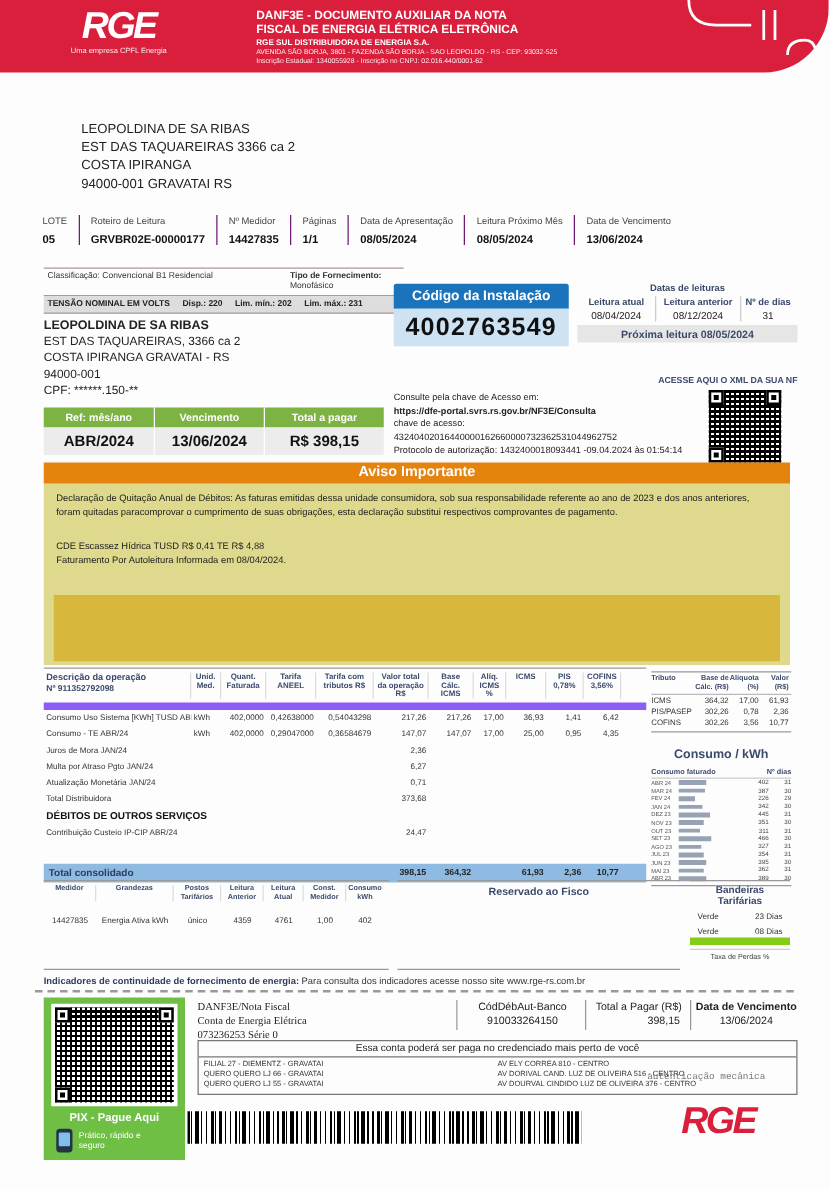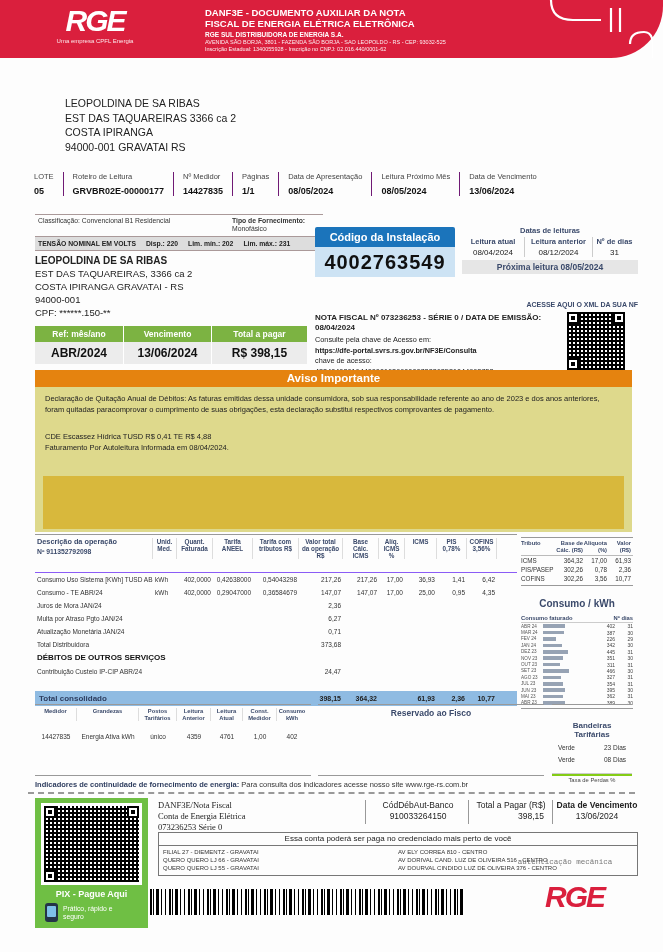--- a/index.html
+++ b/index.html
@@ -80,21 +80,21 @@
   .yellow { position:absolute; left:35px; top:387px; width:597px; height:145px; background:#ded98c; padding:6px 10px; }
   .yl-body { font-size:7.5px; line-height:11px; color:#222; max-width:575px; }
   .yl-extra { position:absolute; left:10px; top:44px; font-size:7.5px; line-height:11px; color:#222; }
   .gold { position:absolute; left:8px; right:8px; bottom:3px; height:53px; background:#d8b83c; }
 
   
   .ops { position:absolute; left:35px; top:534px; width:482px; height:172px; border-top:1px solid #999; }
   .frow { display:flex; }
   .c { padding:0 2px; overflow:hidden; white-space:nowrap; }
   .cd{width:118px;} .cu{width:24px;} .cq{width:36px;} .cta{width:40px;} .ctt{width:46px;} .cvt{width:44px;} .cbc{width:36px;} .cal{width:26px;} .cic{width:32px;} .cpi{width:30px;} .cco{width:30px;}
-  .ops-head { border-bottom:1px solid #8b5cf6; padding:3px 0 13px; color:#3b4a6b; font-size:6.3px; font-weight:bold; }
+  .ops-head { border-bottom:6px solid #8b5cf6; padding:3px 0 3px; color:#3b4a6b; font-size:6.3px; font-weight:bold; }
   .ops-head .c { text-align:center; white-space:normal; line-height:7px; border-right:1px solid #ddd; }
   .ops-head .cd { text-align:left; border-right:1px solid #ddd; }
   .hdl { font-size:7.3px; } .hdn { font-size:6.8px; margin-top:3px; }
   .ops-row { font-size:6.5px; color:#333; height:13px; line-height:13px; }
   .ops-row .nr { text-align:right; }
   .ops-sec { font-size:8px; font-weight:bold; color:#111; height:14px; line-height:14px; padding-left:2px; }
   .ops-total { position:absolute; left:0; bottom:0; width:100%; height:15px; background:#8fbbe2; display:flex; line-height:15px; }
   .tlab { width:264px; font-size:8px; font-weight:bold; color:#2d3c5e; padding-left:4px; }
   .ops-total .nr { font-size:7px; font-weight:bold; text-align:right; color:#222; }
 
@@ -107,21 +107,21 @@
   .cons-title { margin-top:12px; text-align:center; font-size:10px; font-weight:bold; color:#3b4a6b; }
   .cons-lbls { display:flex; justify-content:space-between; font-size:5.8px; font-weight:bold; color:#3b4a6b; margin-top:6px; border-bottom:1px solid #ccc; padding-bottom:1px; }
   .hrow { display:flex; align-items:center; height:6.4px; }
   .hm { width:22px; font-size:4.6px; color:#555; }
   .hb { height:3.6px; background:#97a3b4; }
   .hv { flex:1; text-align:right; font-size:5px; color:#444; padding-right:6px; }
   .hd { width:12px; text-align:right; font-size:5px; color:#444; }
   .cons-end { border-bottom:1px solid #999; margin-top:2px; }
 
   
-  .flags { position:absolute; left:552px; top:704px; width:80px; height:72px; border-top:1px solid #999; border-bottom:3px solid #84cc16; padding-top:16px; }
+  .flags { position:absolute; left:552px; top:704px; width:80px; height:52px; border-top:1px solid #999; border-bottom:6px solid #84cc16; padding-top:2px; }
   .fl-t { text-align:center; font-size:8px; font-weight:bold; color:#3b4a6b; line-height:9px; width:60px; margin:0 auto; }
   .fl-r { display:flex; justify-content:space-between; font-size:6.5px; color:#333; padding:0 6px; margin-top:5px; }
   .fl-f { text-align:center; font-size:5.8px; color:#444; margin-top:10px; border-top:1px solid #ccc; padding-top:3px; }
 
   
   .meter { position:absolute; left:35px; top:704px; width:276px; height:72px; border-top:1px solid #999; border-bottom:1px solid #999; padding-top:3px; }
   .mt-h { display:flex; color:#3b4a6b; font-size:5.8px; font-weight:bold; text-align:center; line-height:6.5px; }
   .mt-h > div { border-right:1px solid #ddd; padding:0 1px; }
   .mt-v { display:flex; font-size:6.5px; color:#333; text-align:center; margin-top:12px; }
   .m1{width:42px;} .m2{width:62px;} .m3{width:38px;} .m4{width:34px;} .m5{width:32px;} .m6{width:34px;} .m7{width:30px;}
@@ -261,21 +261,20 @@
       <div class="rd-col" style="width:44px">
         <div class="rd-cl">Nº de dias</div>
         <div class="rd-cv">31</div>
       </div>
     </div>
     <div class="rd-next">Próxima leitura  08/05/2024</div>
   </div>
   <div class="xml-link">ACESSE AQUI O XML DA SUA NF</div>
 
   <div class="invoice">
-    <div class="inv-t">NOTA FISCAL Nº 073236253 - SÉRIE 0 / DATA DE EMISSÃO: 08/04/2024</div>
     <div>Consulte pela chave de Acesso em:</div>
     <div class="inv-url">https://dfe-portal.svrs.rs.gov.br/NF3E/Consulta</div>
     <div>chave de acesso:</div>
     <div>43240402016440000162660000732362531044962752</div>
     <div>Protocolo de autorização: 1432400018093441 -09.04.2024 às 01:54:14</div>
   </div>
   <div class="qr qr1">
       <span class="fp tl"></span>
       <span class="fp tr"></span>
       <span class="fp bl"></span>

